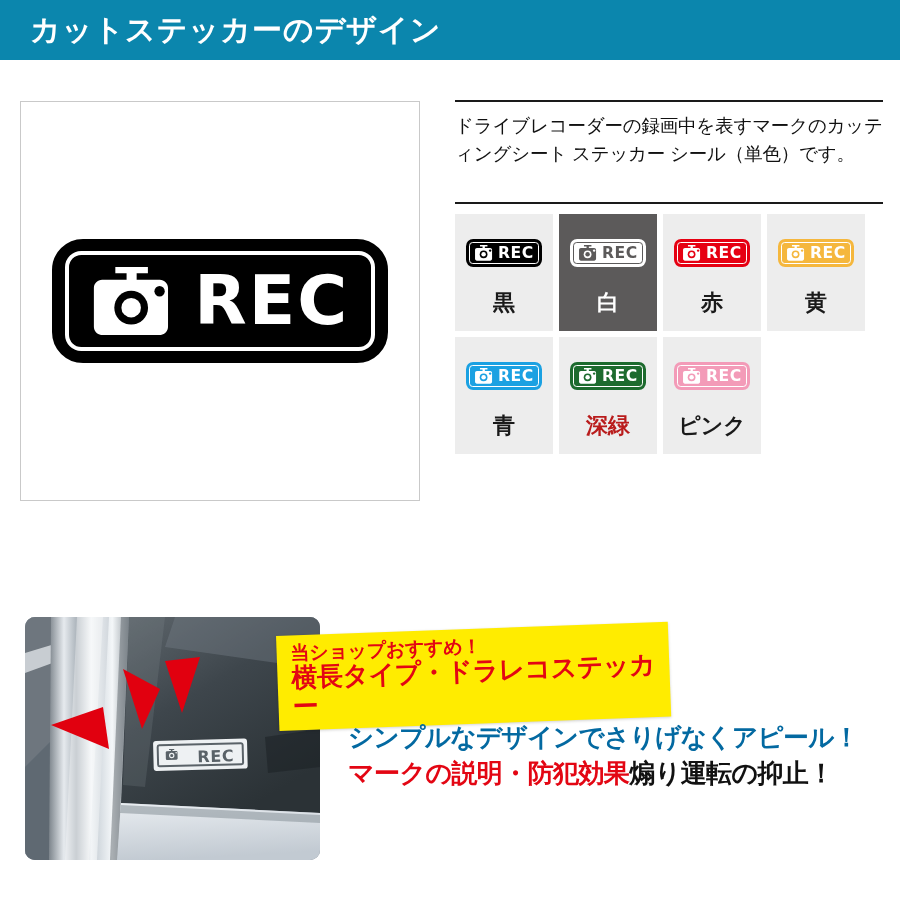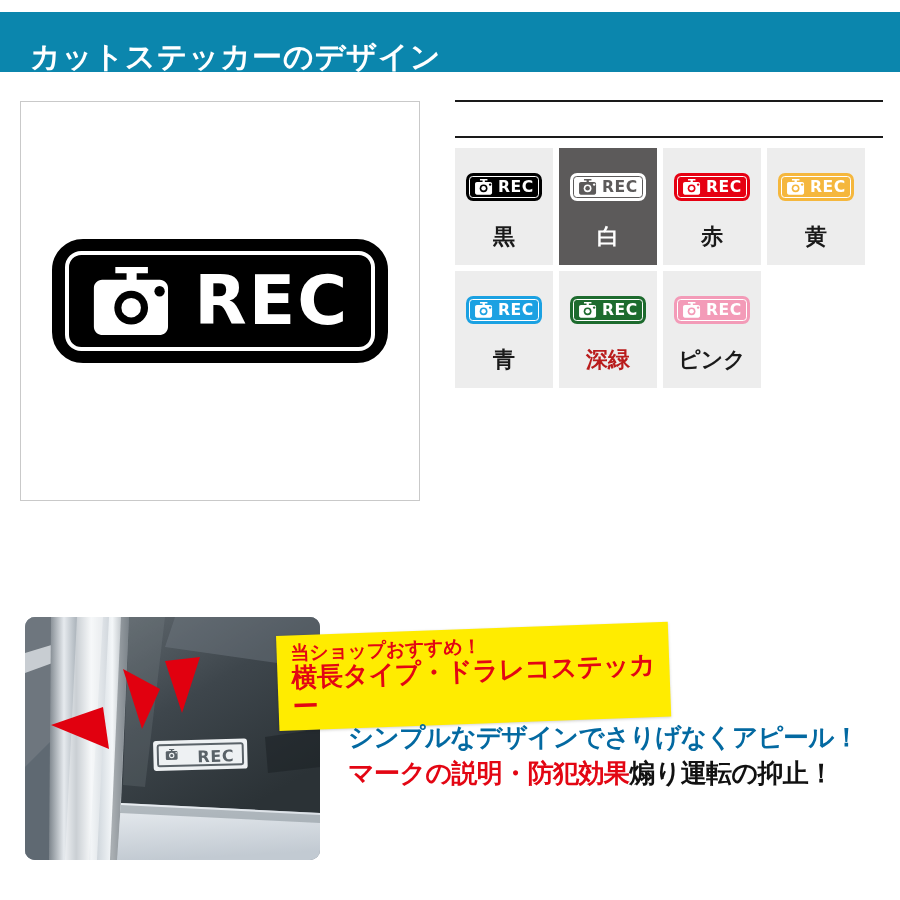--- a/index.html
+++ b/index.html
@@ -15,25 +15,25 @@
   #page {
     position: relative;
     width: 900px;
     height: 900px;
     background: #ffffff;
   }
 
   
   .header-bar {
     position: absolute;
-    left: 0; top: 12px;
+    left: 0; top: 0;
     width: 900px; height: 60px;
     background: #0b86ad;
     display: flex;
-    align-items: flex-end;
+    align-items: center;
   }
   .header-title {
     color: #ffffff;
     font-size: 30px;
     font-weight: 700;
     letter-spacing: 1px;
     margin-left: 30px;
     line-height: 1;
   }
 
@@ -251,20 +251,21 @@
         </svg>
         <span class="rec-text" style="color: rgb(255, 255, 255);">REC</span>
       </span>
     </div>
   </div>
 
   <div class="right-col">
 
     <div>
       <hr class="section-rule">
+      <p class="section-body">ドライブレコーダーの録画中を表すマークのカッティングシート ステッカー シール（単色）です。</p>
     </div>
 
     <div class="colors-head-wrap">
       <hr class="section-rule">
       <div class="swatch-grid" id="swatch-grid">
           <div class="swatch" style="background: rgb(237, 237, 237);">
             <div class="swatch-badge-slot">
               <span class="rec-badge badge-sm" style="background: rgb(0, 0, 0); border-color: rgb(0, 0, 0);">
                 <span class="rec-inner" style="background: rgb(0, 0, 0); border-color: rgb(255, 255, 255);">
                   <svg class="cam" viewBox="0 0 63 46" aria-hidden="true">

